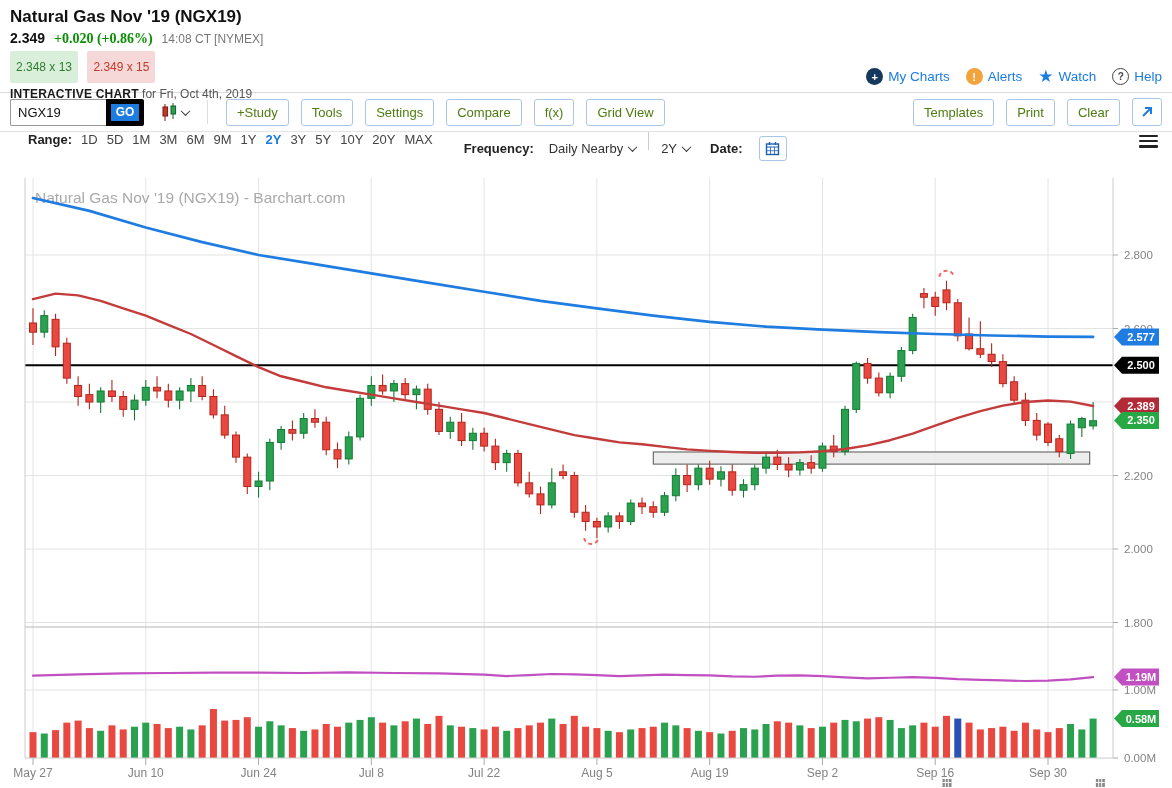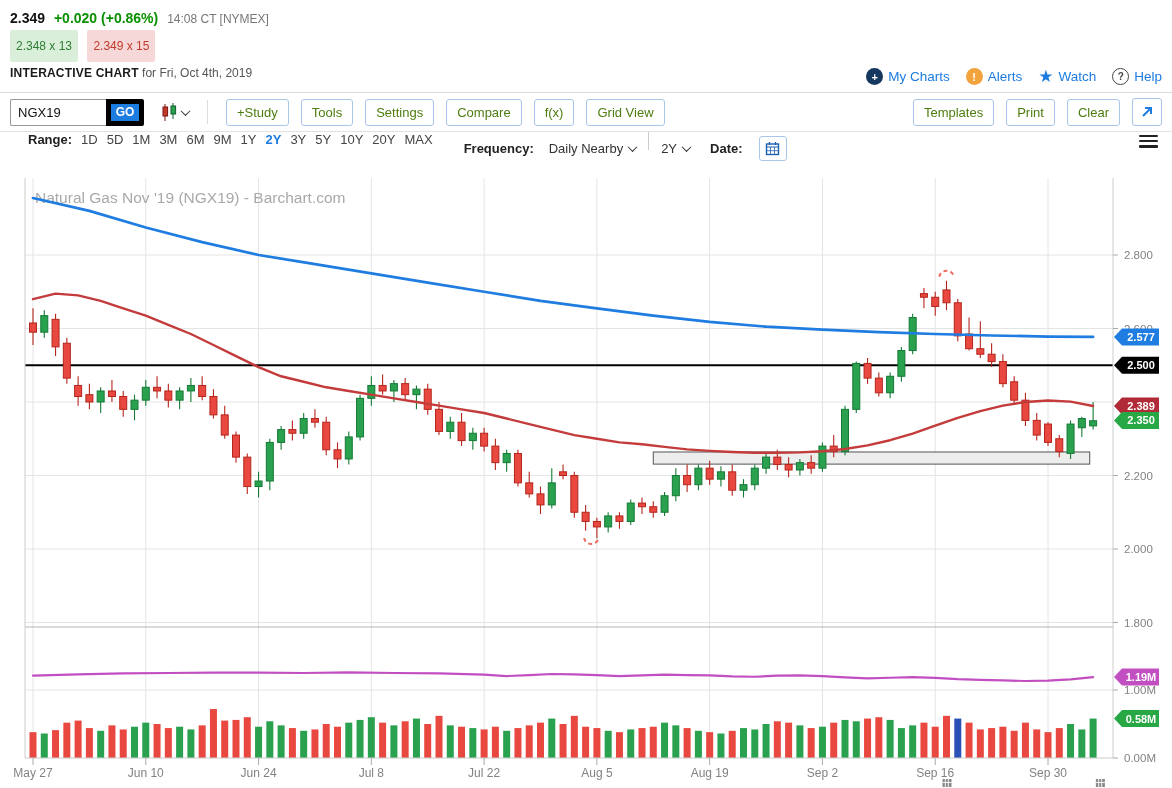--- a/index.html
+++ b/index.html
@@ -4,21 +4,21 @@
 <style>
   * { box-sizing: border-box; margin: 0; padding: 0; }
   html,body { width:1172px; height:788px; background:#fff; overflow:hidden;
               font-family:"Liberation Sans", sans-serif; color:#222; }
 
   
   .quote-header { position:relative; height:93px; border-bottom:1px solid #dcdcdc; padding:7px 10px 0 10px; }
   .qh-title { font-size:17px; font-weight:bold; color:#111; }
   .price-row { margin-top:3px; font-size:14px; }
   .last-price { font-weight:bold; color:#111; }
-  .price-change { font-weight:bold; color:#089000; margin-left:5px; }
+  .price-change { font-weight:bold; color:#089000; margin-left:5px;font-family:Liberation Serif, serif; }
   .quote-time { font-size:12px; color:#777; margin-left:5px; }
   .chips { margin-top:4px; font-size:12px; }
   .chip { display:inline-block; padding:8px 6px; line-height:16px; border-radius:2px; }
   .chip-bid { background:#d9efd9; color:#2e7d32; margin-right:6px; }
   .chip-ask { background:#f7d8d8; color:#c0392b; }
   .ic-line { margin-top:4px; font-size:12px; color:#555; }
   .ic-line b { color:#1a1a1a; letter-spacing:.2px;margin-top:36px; }
   .qh-right { position:absolute; right:10px; bottom:7px; display:flex; align-items:center; gap:16px; font-size:13.5px; }
   .hlink { display:flex; align-items:center; gap:5px; color:#1d7ce0; cursor:pointer; text-decoration:none; }
   .cicon { display:inline-flex; width:17px; height:17px; border-radius:50%; align-items:center; justify-content:center;
@@ -62,20 +62,21 @@
 
   
   .chart-wrap { position:relative; height:624px; }
   #chart-svg { position:absolute; left:0; top:11px; }
   svg text { font-family:"Liberation Sans", sans-serif; }
 </style>
 </head>
 <body>
 
 <header class="quote-header">
+  <div class="qh-title">Natural Gas Nov '19 (NGX19)</div>
   <div class="price-row">
     <span class="last-price">2.349</span>
     <span class="price-change">+0.020 (+0.86%)</span>
     <span class="quote-time">14:08 CT [NYMEX]</span>
   </div>
   <div class="chips">
     <span class="chip chip-bid">2.348 x 13</span>
     <span class="chip chip-ask">2.349 x 15</span>
   </div>
   <div class="ic-line">

